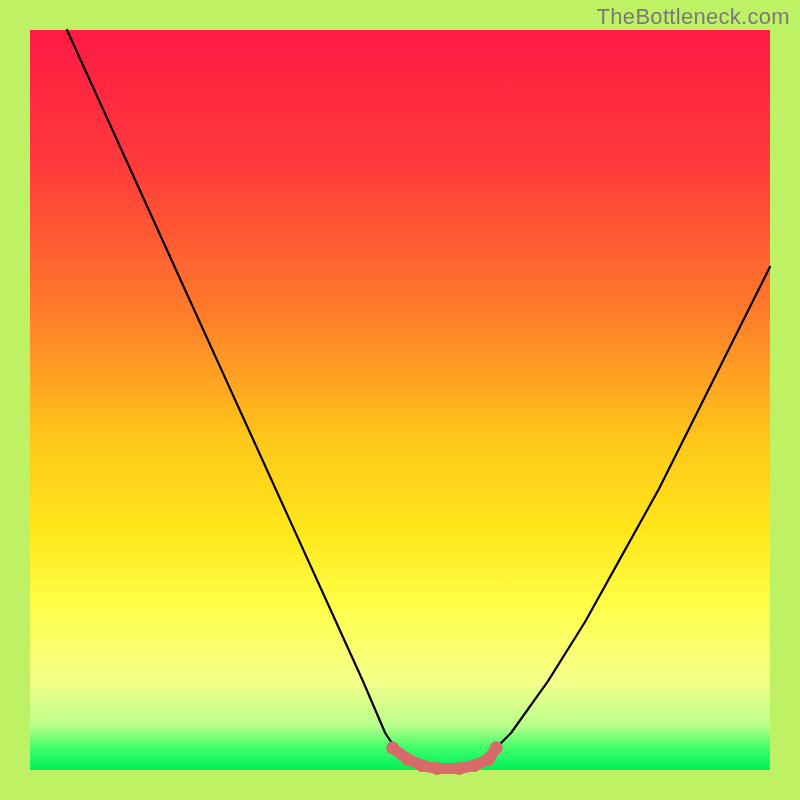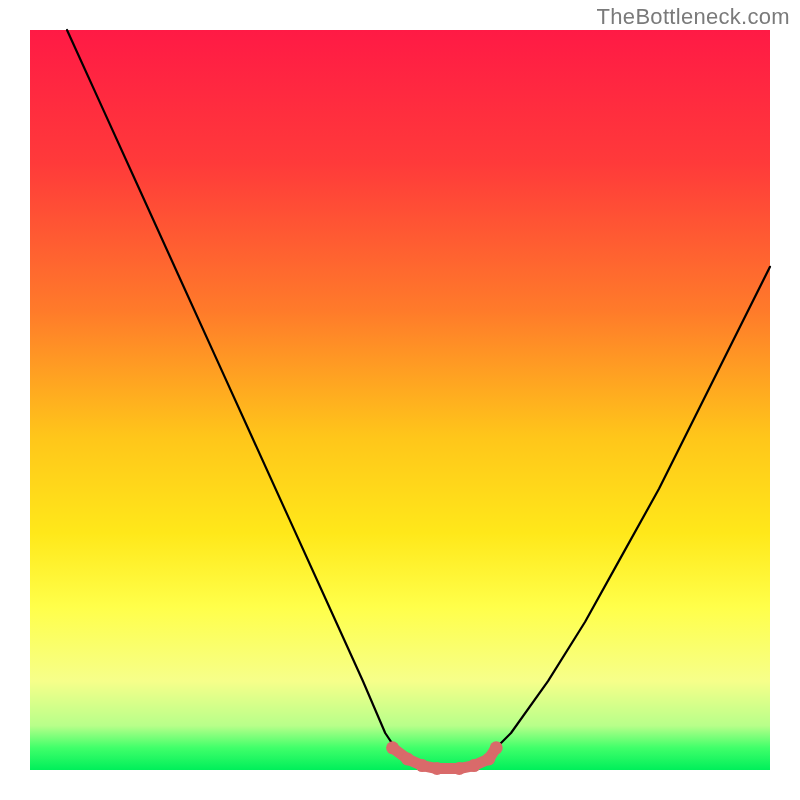--- a/index.html
+++ b/index.html
@@ -10,21 +10,21 @@
     background: #000;
     font-family: Arial, Helvetica, sans-serif;
     overflow: hidden;
   }
   .frame {
     position: absolute;
     left: 0;
     top: 0;
     width: 800px;
     height: 800px;
-    background: #ffffff;
+    background: #bef264;
   }
   .plot {
     position: absolute;
     left: 30px;
     top: 30px;
     width: 740px;
     height: 740px;
     background: linear-gradient(to bottom,
       #ff1a45 0%,
       #ff3a3a 18%,

